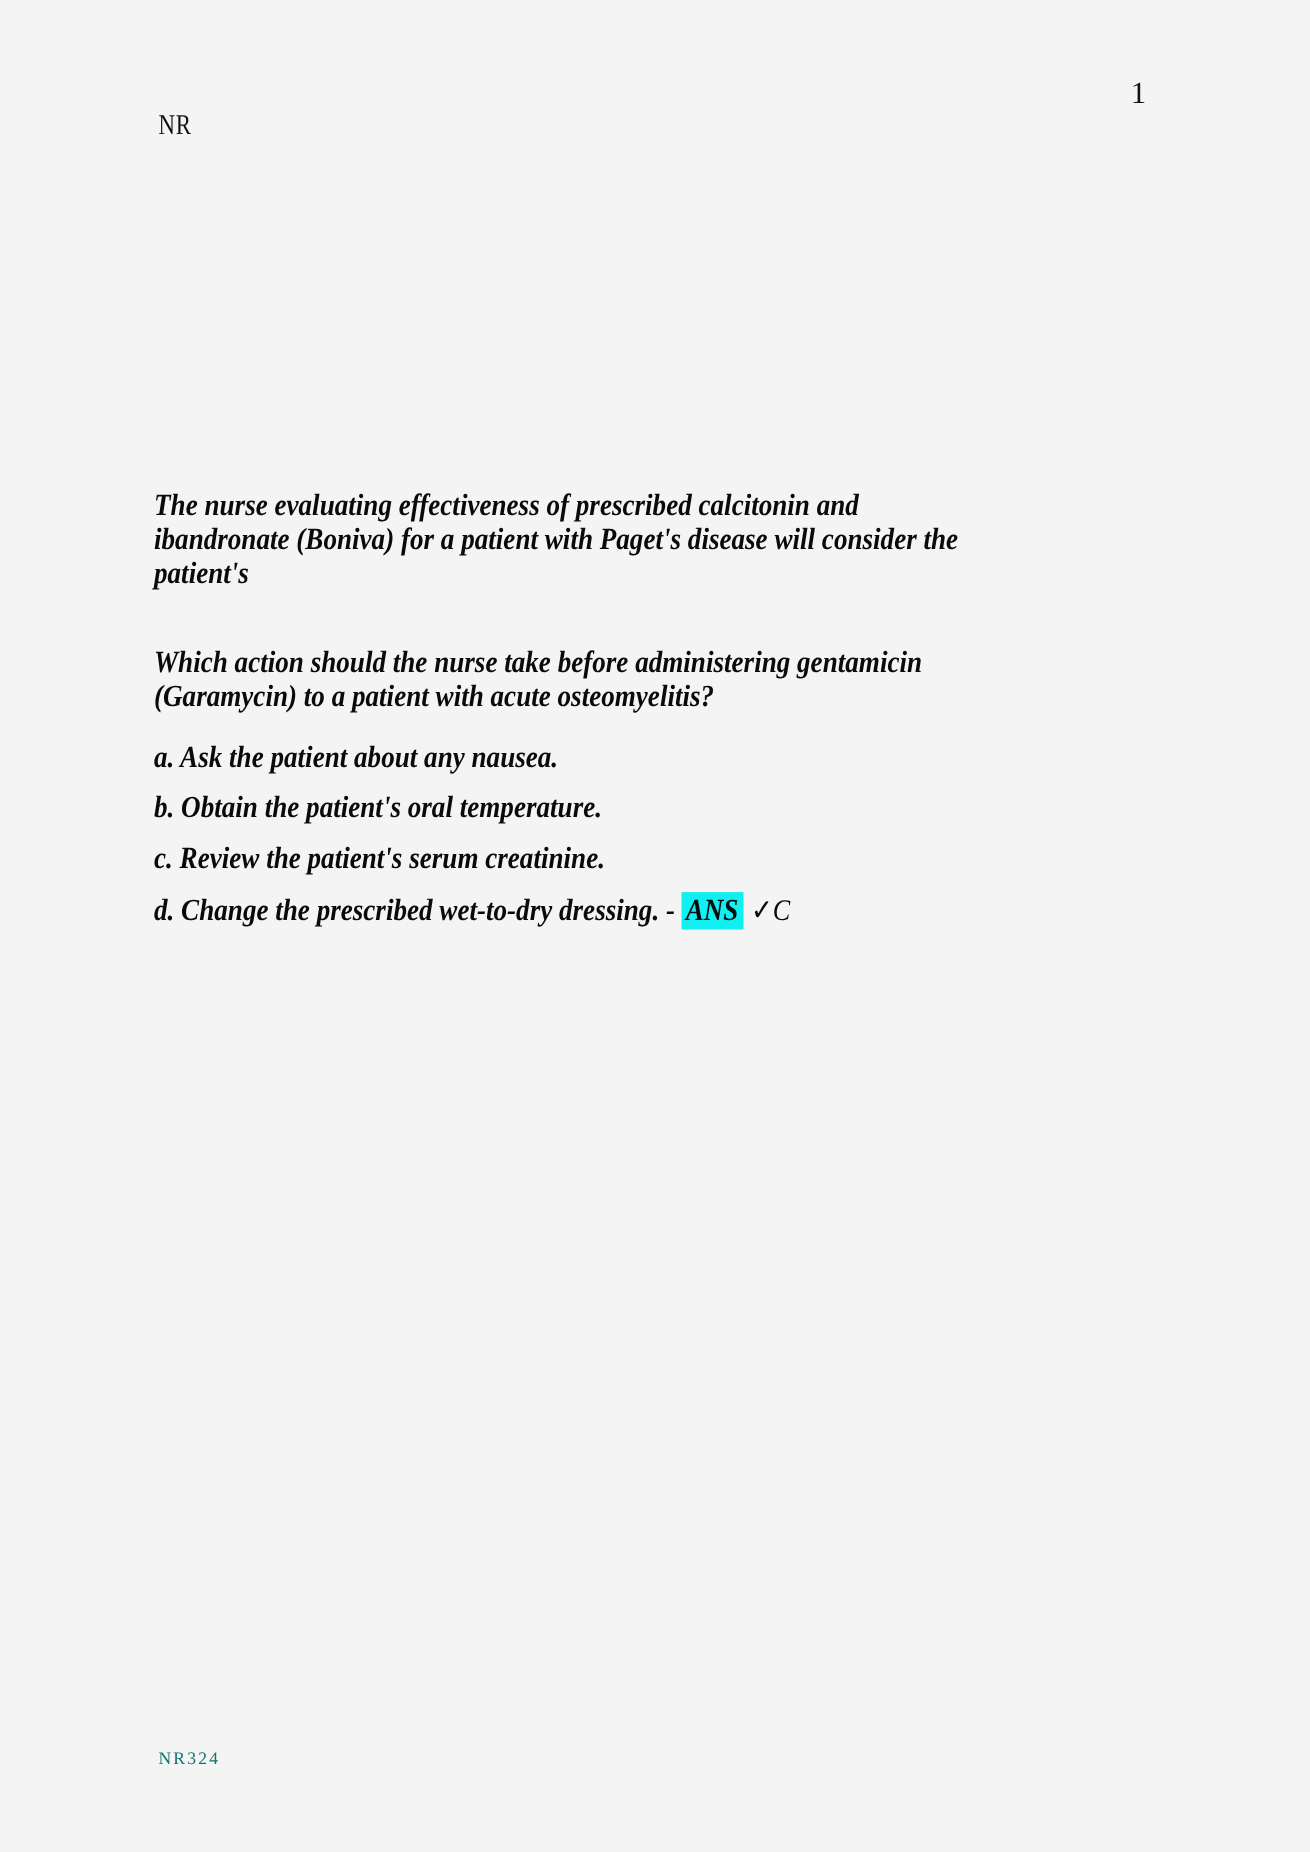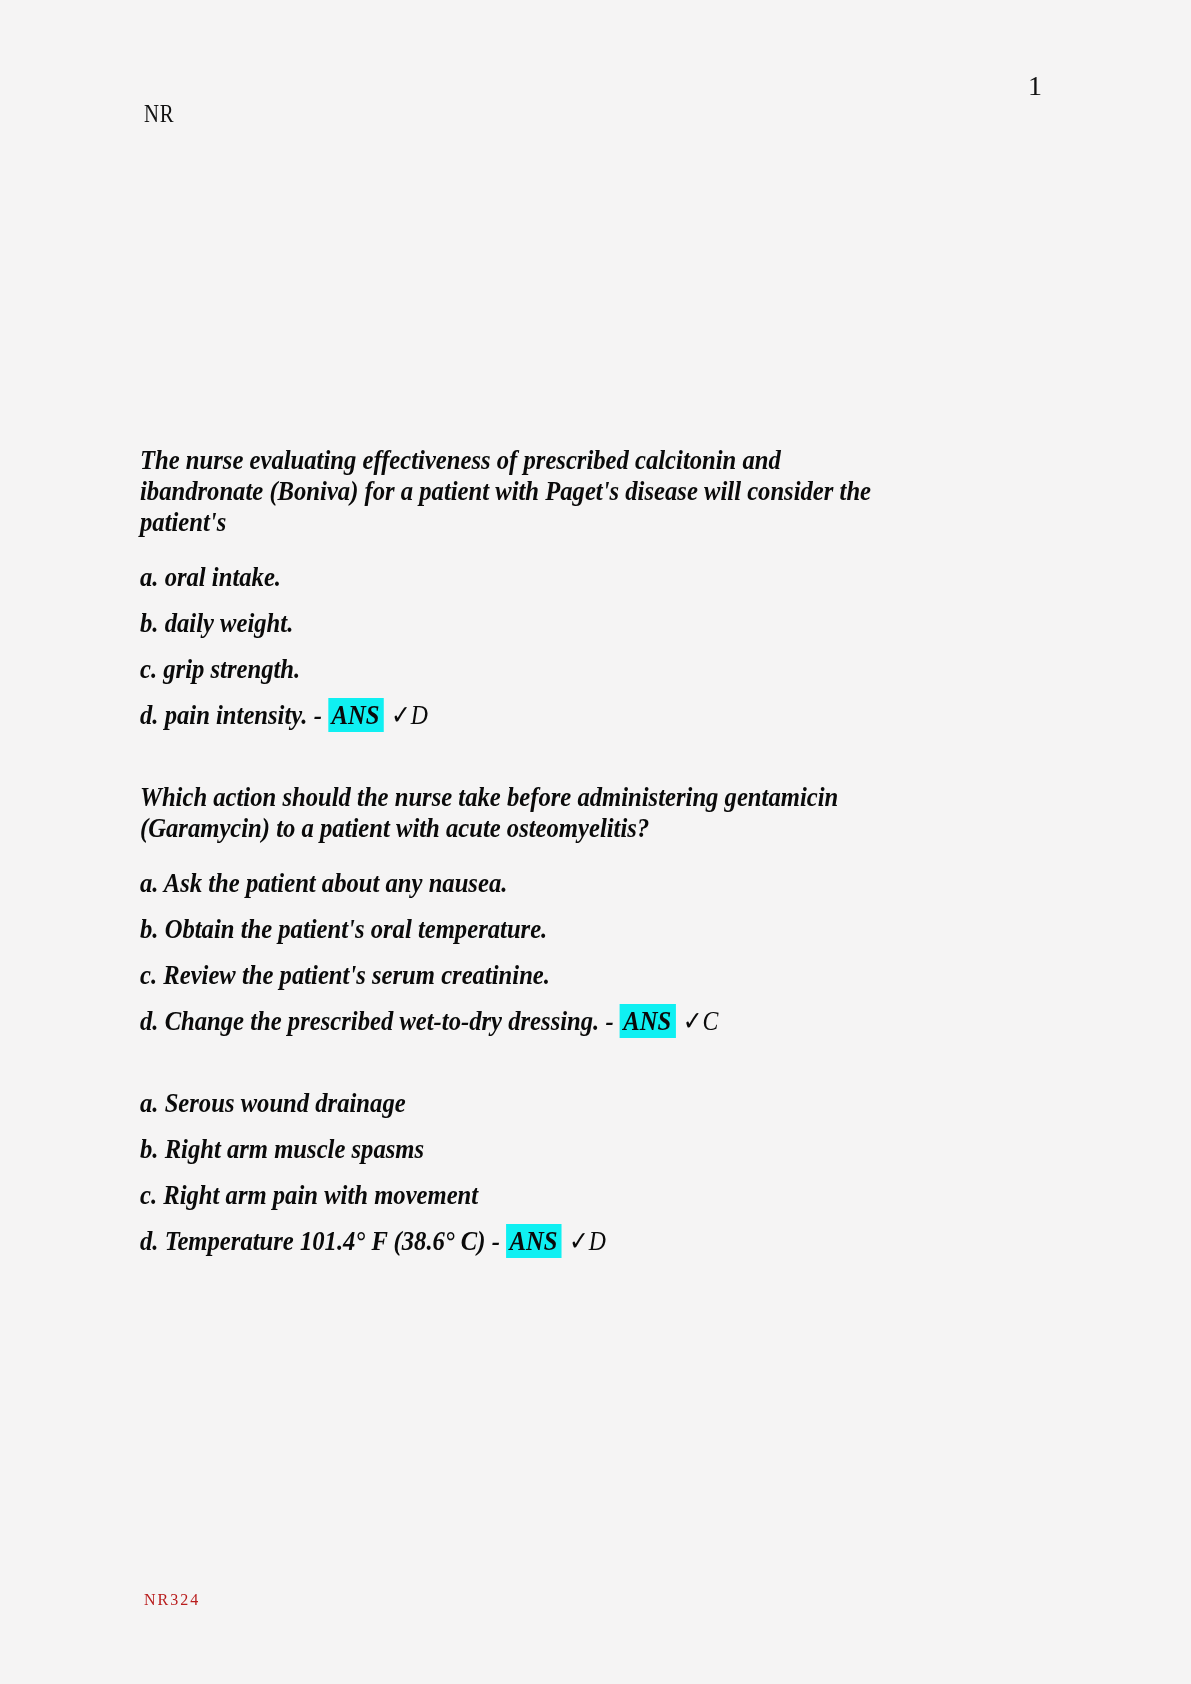--- a/index.html
+++ b/index.html
@@ -94,67 +94,55 @@
     font-size: 27px;
     margin-left: 8px;
     font-family: "Liberation Serif", "DejaVu Sans", serif;
   }
   .ftr-code {
     position: absolute;
     left: 144px;
     top: 1591px;
     font-size: 16px;
     letter-spacing: 2px;
-    color: #b91c1c;
+    color: #0f766e;
   }
 </style>
 </head>
 <body>
 
 <div class="page">
 
   <div class="hdr-code">NR</div>
   <div class="page-num">1</div>
 
 
   <div class="content">
 
     <section class="q">
       <div class="stem">
         <div class="stem-line">The nurse evaluating effectiveness of prescribed calcitonin and</div>
         <div class="stem-line">ibandronate (Boniva) for a patient with Paget's disease will consider the</div>
         <div class="stem-line">patient's</div>
       </div>
-      <div class="opts">
-        <div class="opt"><span>a. oral intake.</span></div>
-        <div class="opt"><span>b. daily weight.</span></div>
-        <div class="opt"><span>c. grip strength.</span></div>
-        <div class="opt"><span>d. pain intensity. - </span><span class="hl">ANS</span><span class="mark">✓D</span></div>
-      </div>
     </section>
 
     <section class="q">
       <div class="stem">
         <div class="stem-line">Which action should the nurse take before administering gentamicin</div>
         <div class="stem-line">(Garamycin) to a patient with acute osteomyelitis?</div>
       </div>
       <div class="opts">
         <div class="opt"><span>a. Ask the patient about any nausea.</span></div>
         <div class="opt"><span>b. Obtain the patient's oral temperature.</span></div>
         <div class="opt"><span>c. Review the patient's serum creatinine.</span></div>
         <div class="opt"><span>d. Change the prescribed wet-to-dry dressing. - </span><span class="hl">ANS</span><span class="mark">✓C</span></div>
       </div>
     </section>
 
     <section class="q">
-      <div class="opts">
-        <div class="opt"><span>a. Serous wound drainage</span></div>
-        <div class="opt"><span>b. Right arm muscle spasms</span></div>
-        <div class="opt"><span>c. Right arm pain with movement</span></div>
-        <div class="opt"><span>d. Temperature 101.4° F (38.6° C) - </span><span class="hl">ANS</span><span class="mark">✓D</span></div>
-      </div>
     </section>
 
   </div>
 
   <div class="ftr-code">NR324</div>
 
 </div>
 
 </body></html>

